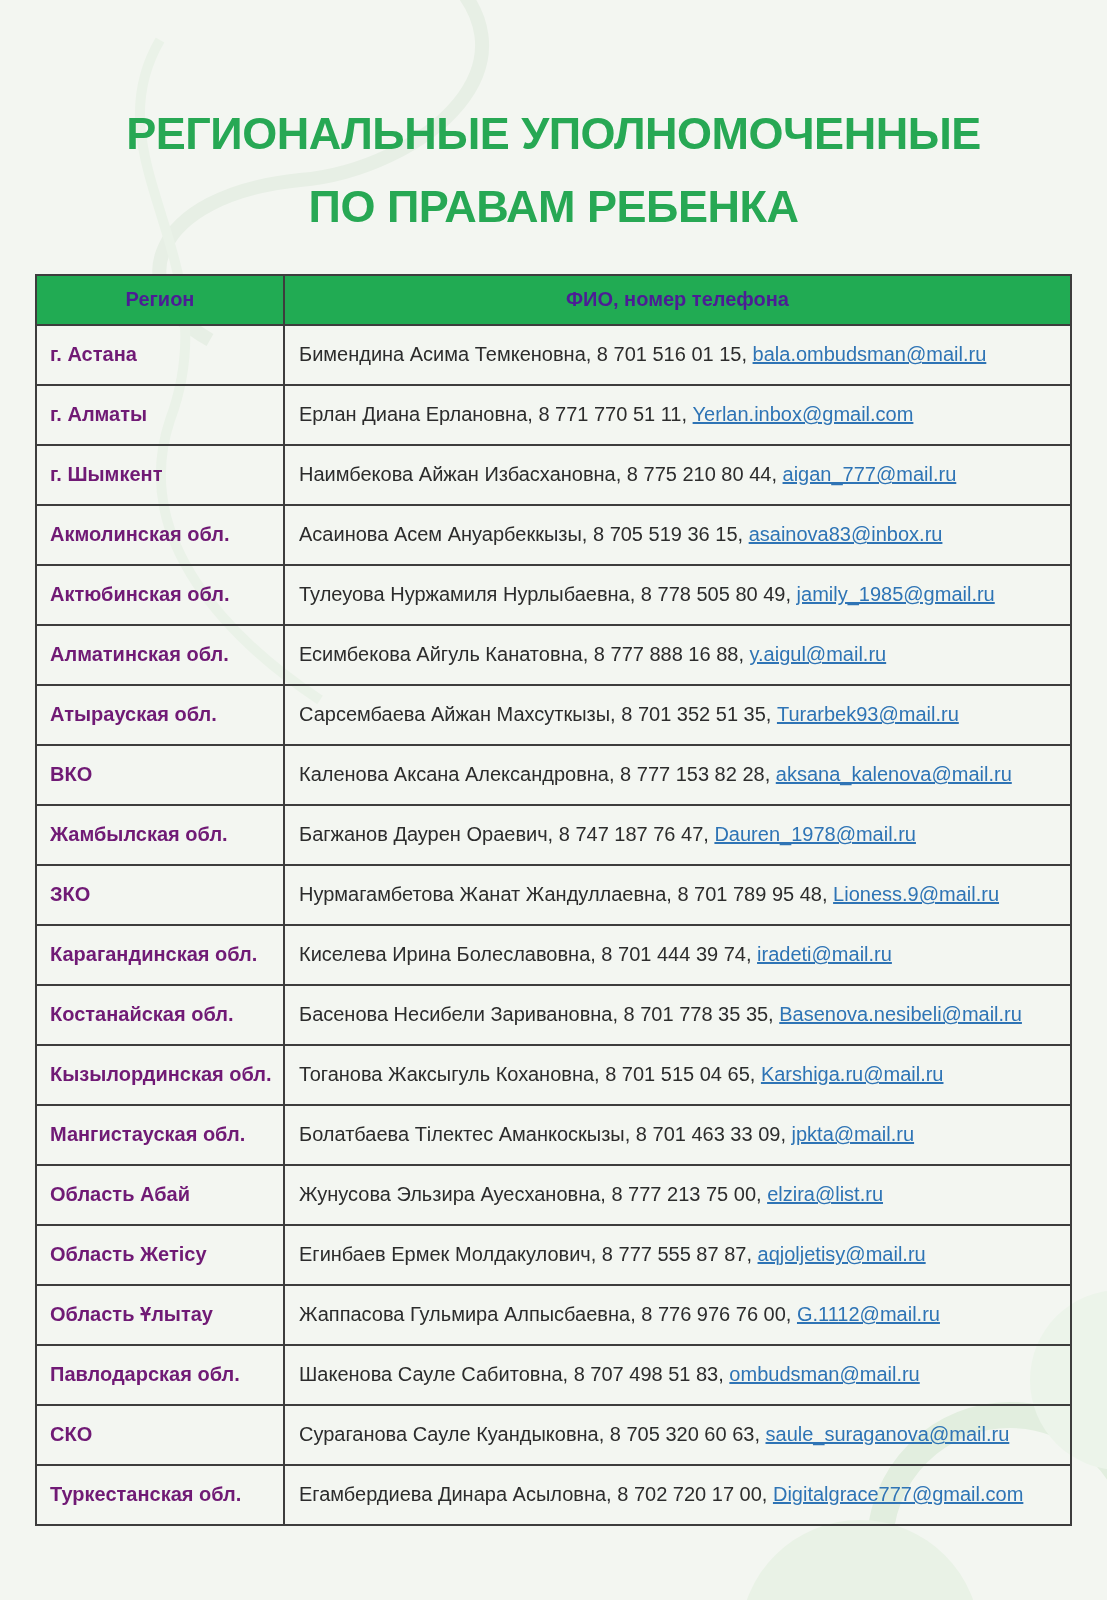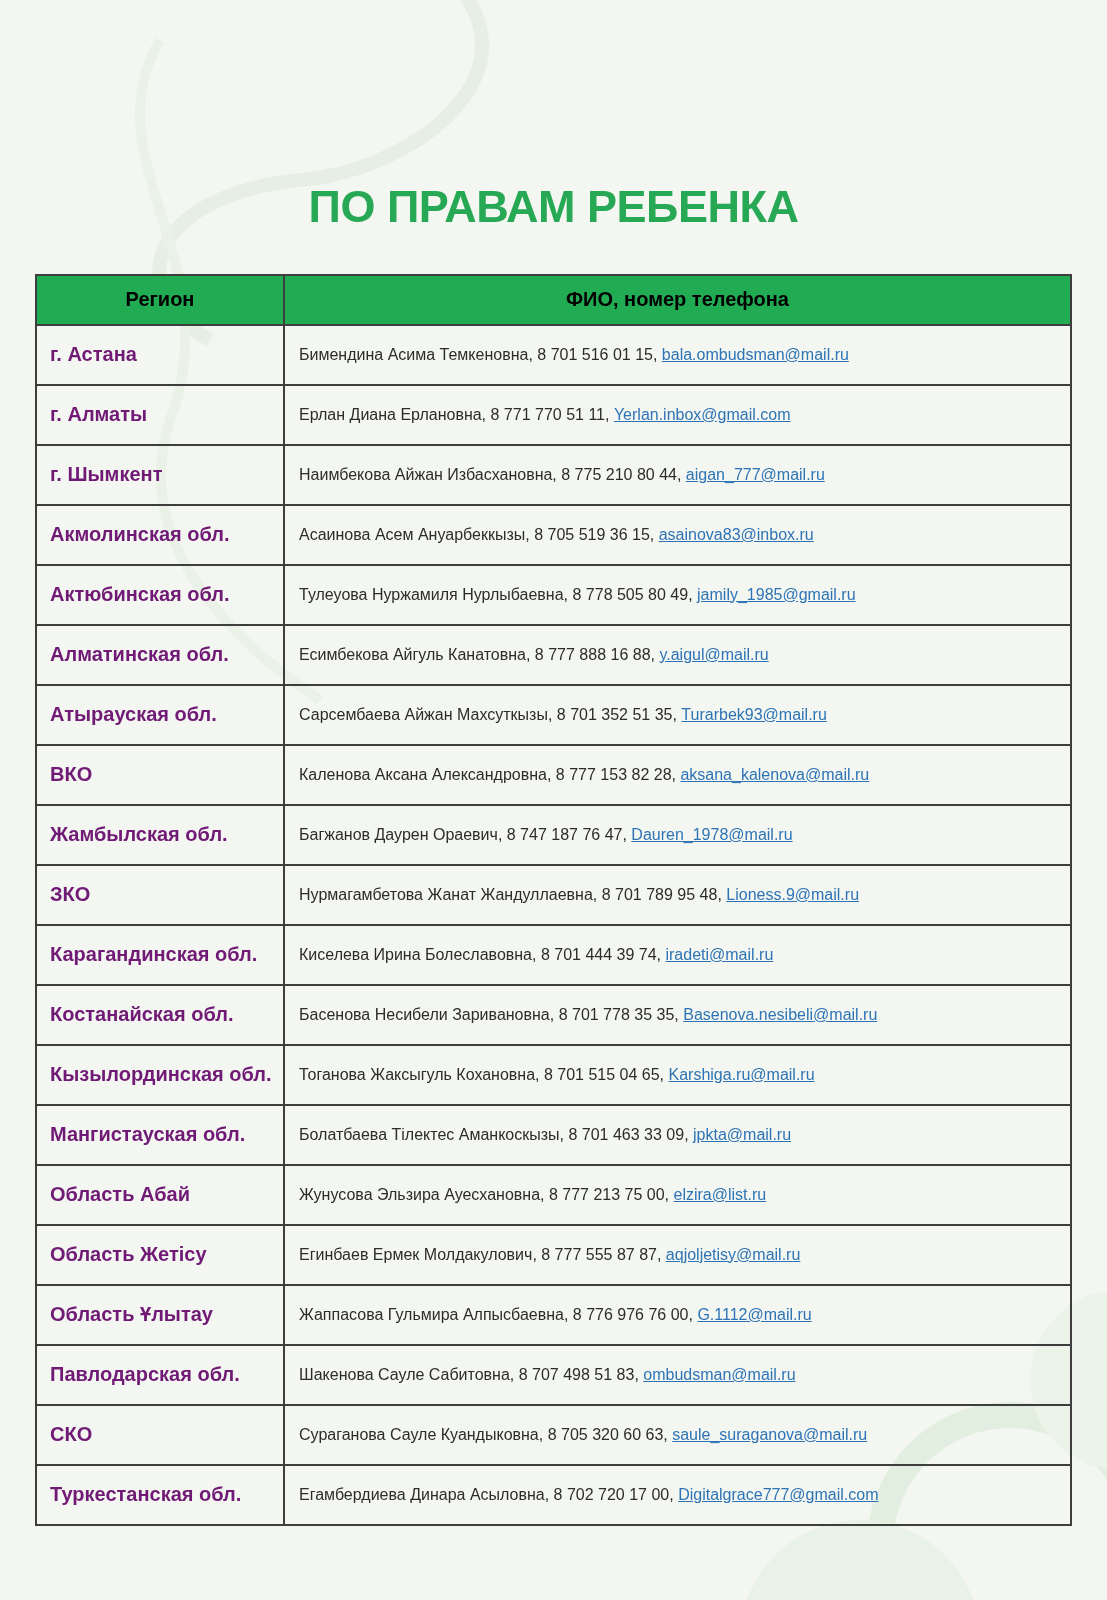--- a/index.html
+++ b/index.html
@@ -34,39 +34,39 @@
     margin: 30px 0 0 35px;
     width: 1037px;
     border-collapse: collapse;
     table-layout: fixed;
   }
   table.contacts th, table.contacts td {
     border: 2px solid #3d3d3d;
   }
   table.contacts th {
     background: #21ab53;
-    color: #000000;
+    color: #4c1d95;
     font-size: 20px;
     font-weight: 700;
     height: 50px;
     text-align: center;
     vertical-align: middle;
   }
   col.region-col { width: 248px; }
   td.region-cell {
     color: #701a75;
     font-weight: 700;
     font-size: 20px;
     padding-left: 13px;
     height: 60px;
     vertical-align: middle;
   }
   td.contact-cell {
     color: #2c2c2c;
-    font-size: 16px;
+    font-size: 20px;
     padding-left: 14px;
     padding-right: 23px;
     vertical-align: middle;
   }
   td.contact-cell a {
     color: #2e74b5;
     text-decoration: underline;
     cursor: pointer;
   }
 </style>
@@ -77,21 +77,21 @@
   <path d="M 430 -40 C 560 60, 420 170, 300 180 C 150 195, 120 290, 210 340" fill="none" stroke="#e7efe5" stroke-width="14"></path>
   <path d="M 160 40 C 90 160, 230 260, 170 420 C 130 540, 230 640, 320 700" fill="none" stroke="#eaf2e8" stroke-width="10"></path>
   <circle cx="1010" cy="1545" r="130" fill="none" stroke="#e2eedf" stroke-width="26"></circle>
   <circle cx="860" cy="1640" r="120" fill="#e9f2e6"></circle>
   <circle cx="1120" cy="1380" r="90" fill="#ecf4ea"></circle>
 </svg>
 
 <div class="page">
 
   <h1 class="page-title">
-    <br>
+    <span>РЕГИОНАЛЬНЫЕ УПОЛНОМОЧЕННЫЕ</span><br>
     <span>ПО ПРАВАМ РЕБЕНКА</span>
   </h1>
 
   <table class="contacts">
     <colgroup>
       <col class="region-col">
       <col>
     </colgroup>
     <thead>
       <tr>

